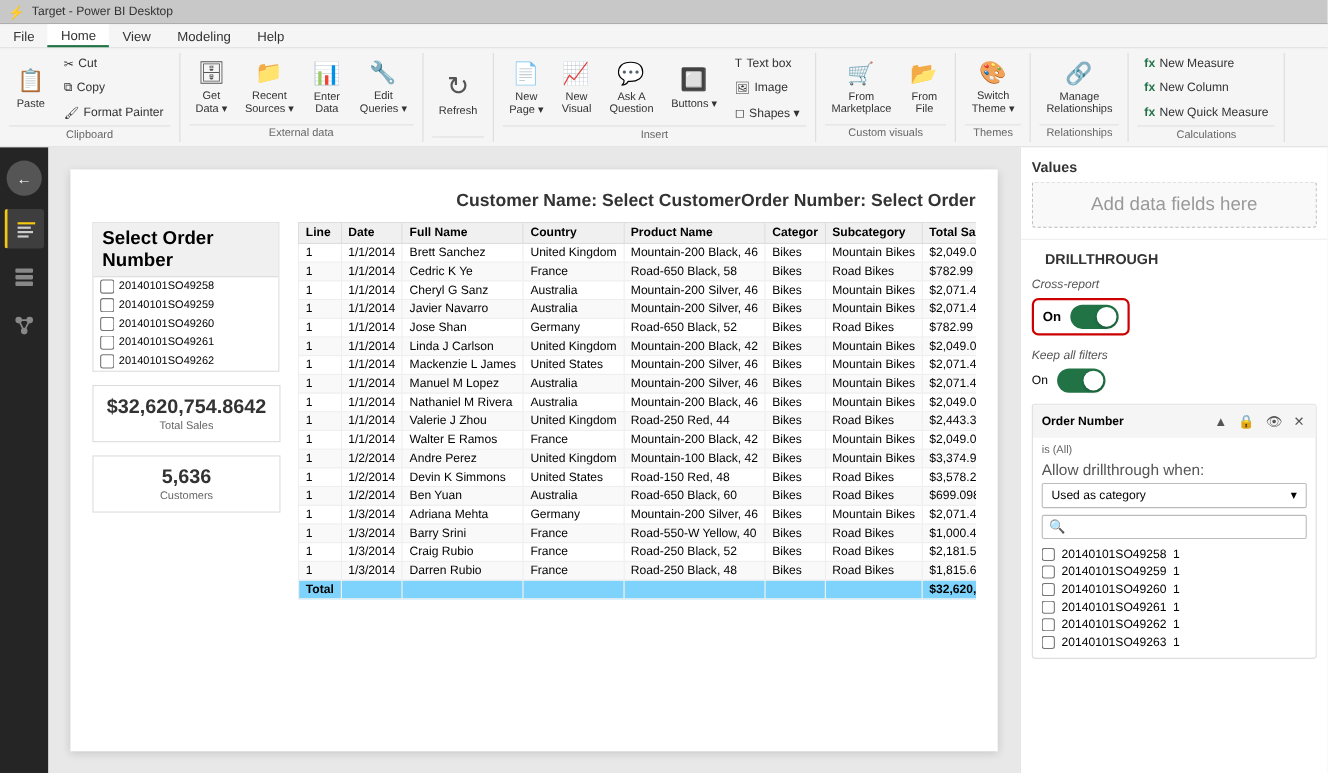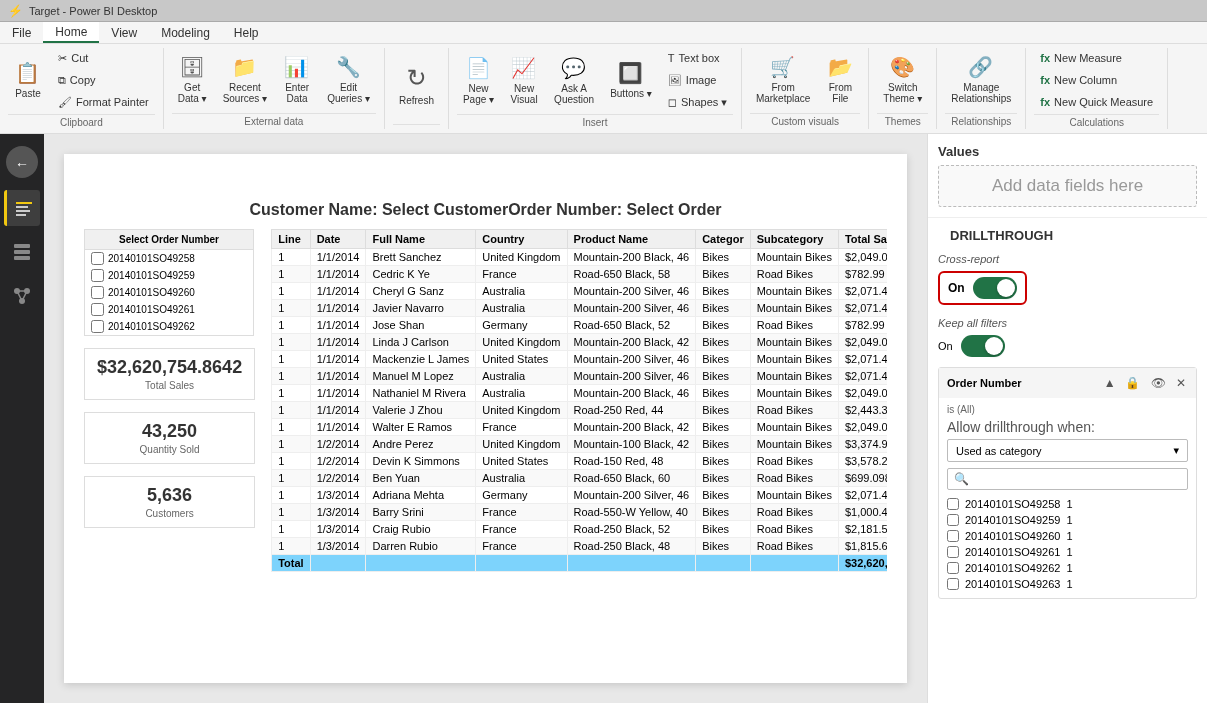--- a/index.html
+++ b/index.html
@@ -314,29 +314,28 @@
     }
     .kpi-value { font-size: 18px; font-weight: 700; color: #333; }
     .kpi-label { font-size: 10px; color: #666; margin-top: 2px; }
     
     .canvas-inner { display: flex; gap: 16px; height: 100%; }
     .canvas-left { display: flex; flex-direction: column; gap: 12px; }
     .canvas-right { flex: 1; overflow: hidden; }
     
     .heading-row {
       display: flex;
-      justify-content: center;
+      justify-content: flex-end;
       margin-bottom: 10px;
-      margin-top: 27px;
     }
     .canvas-heading { font-size: 16px; font-weight: 600; color: #333; }
     
     
     .order-list { border: 1px solid #ddd; width: 170px; }
-    .order-list-header { background: #f0f0f0; padding: 4px 24px; font-size: 10px; font-weight: 600; border-bottom: 1px solid #ddd; text-align: center; }
+    .order-list-header { background: #f0f0f0; padding: 4px 8px; font-size: 17px; font-weight: 600; border-bottom: 1px solid #ddd; }
     .order-list-item { display: flex; align-items: center; gap: 4px; padding: 2px 6px; font-size: 10px; }
     
     .panel-icon-btn {
       background: none;
       border: none;
       cursor: pointer;
       color: #555;
       font-size: 12px;
       padding: 2px;
     }
@@ -570,24 +569,20 @@
               <input type="checkbox" style="">
               <span>20140101SO49262</span>
             </div>
           </div>
 
           <div class="kpi-box">
             <div class="kpi-value">$32,620,754.8642</div>
             <div class="kpi-label">Total Sales</div>
           </div>
           <div class="kpi-box">
-            <div class="kpi-value">43,250</div>
-            <div class="kpi-label">Quantity Sold</div>
-          </div>
-          <div class="kpi-box">
             <div class="kpi-value">5,636</div>
             <div class="kpi-label">Customers</div>
           </div>
         </div>
 
         <div class="canvas-right" style="overflow: auto;">
           <table class="data-table">
             <thead>
               <tr>
                 <th>Line</th>

